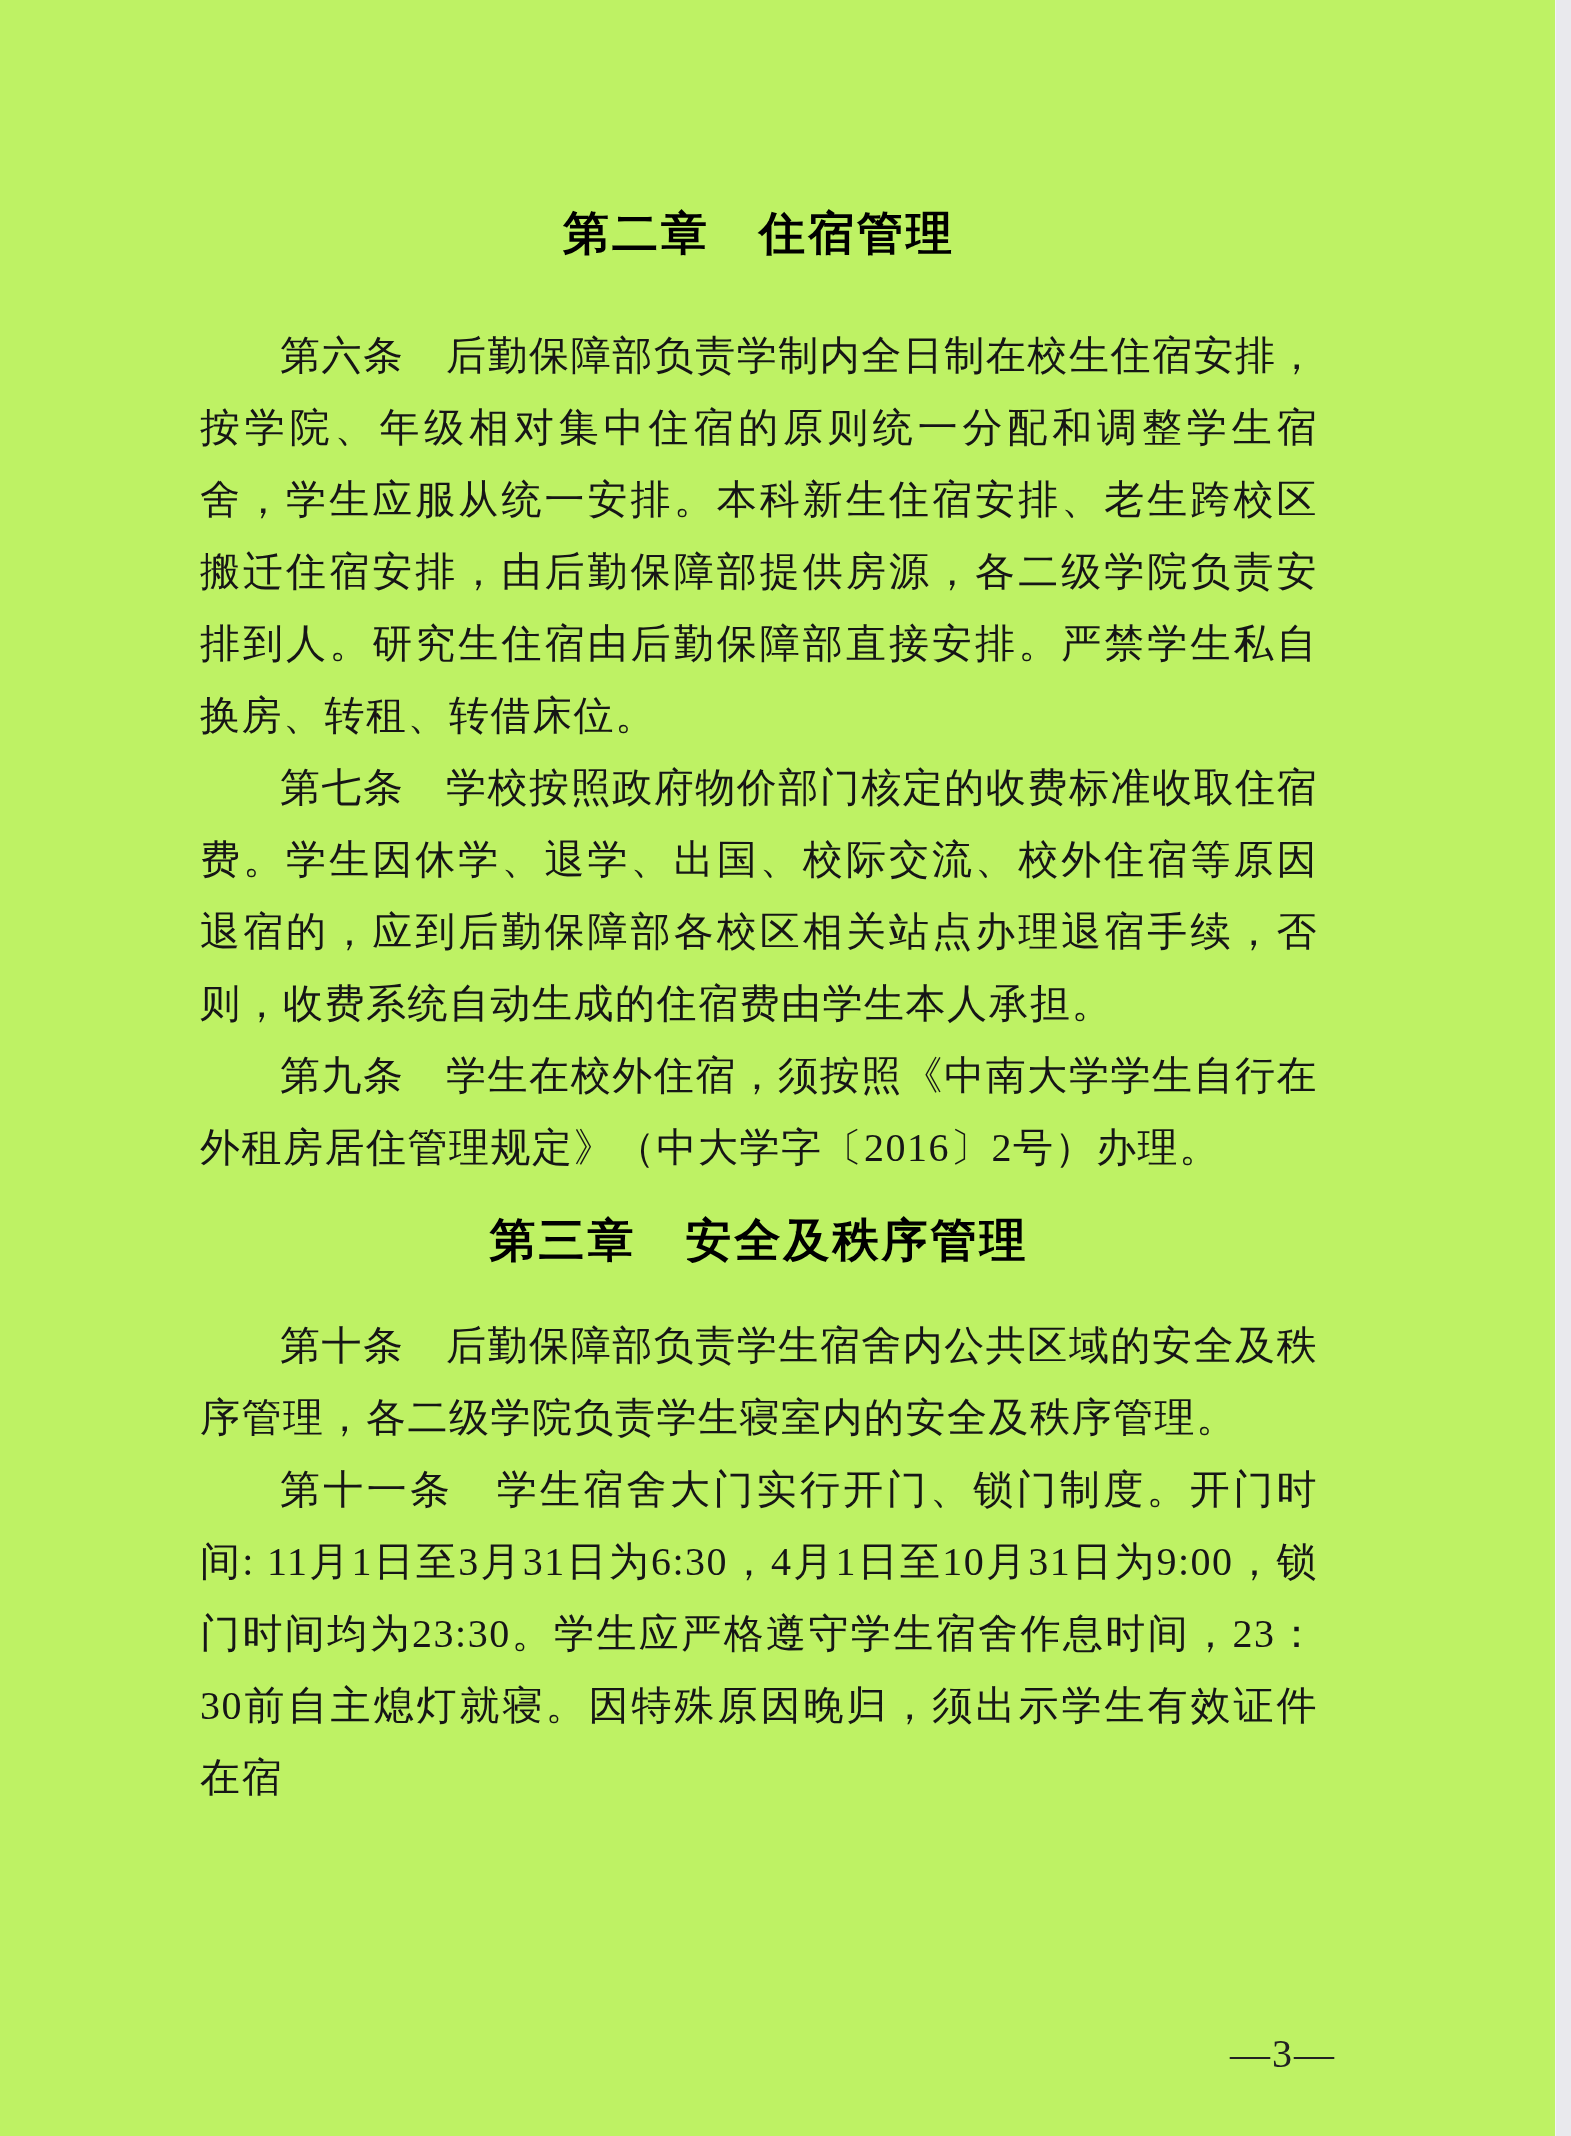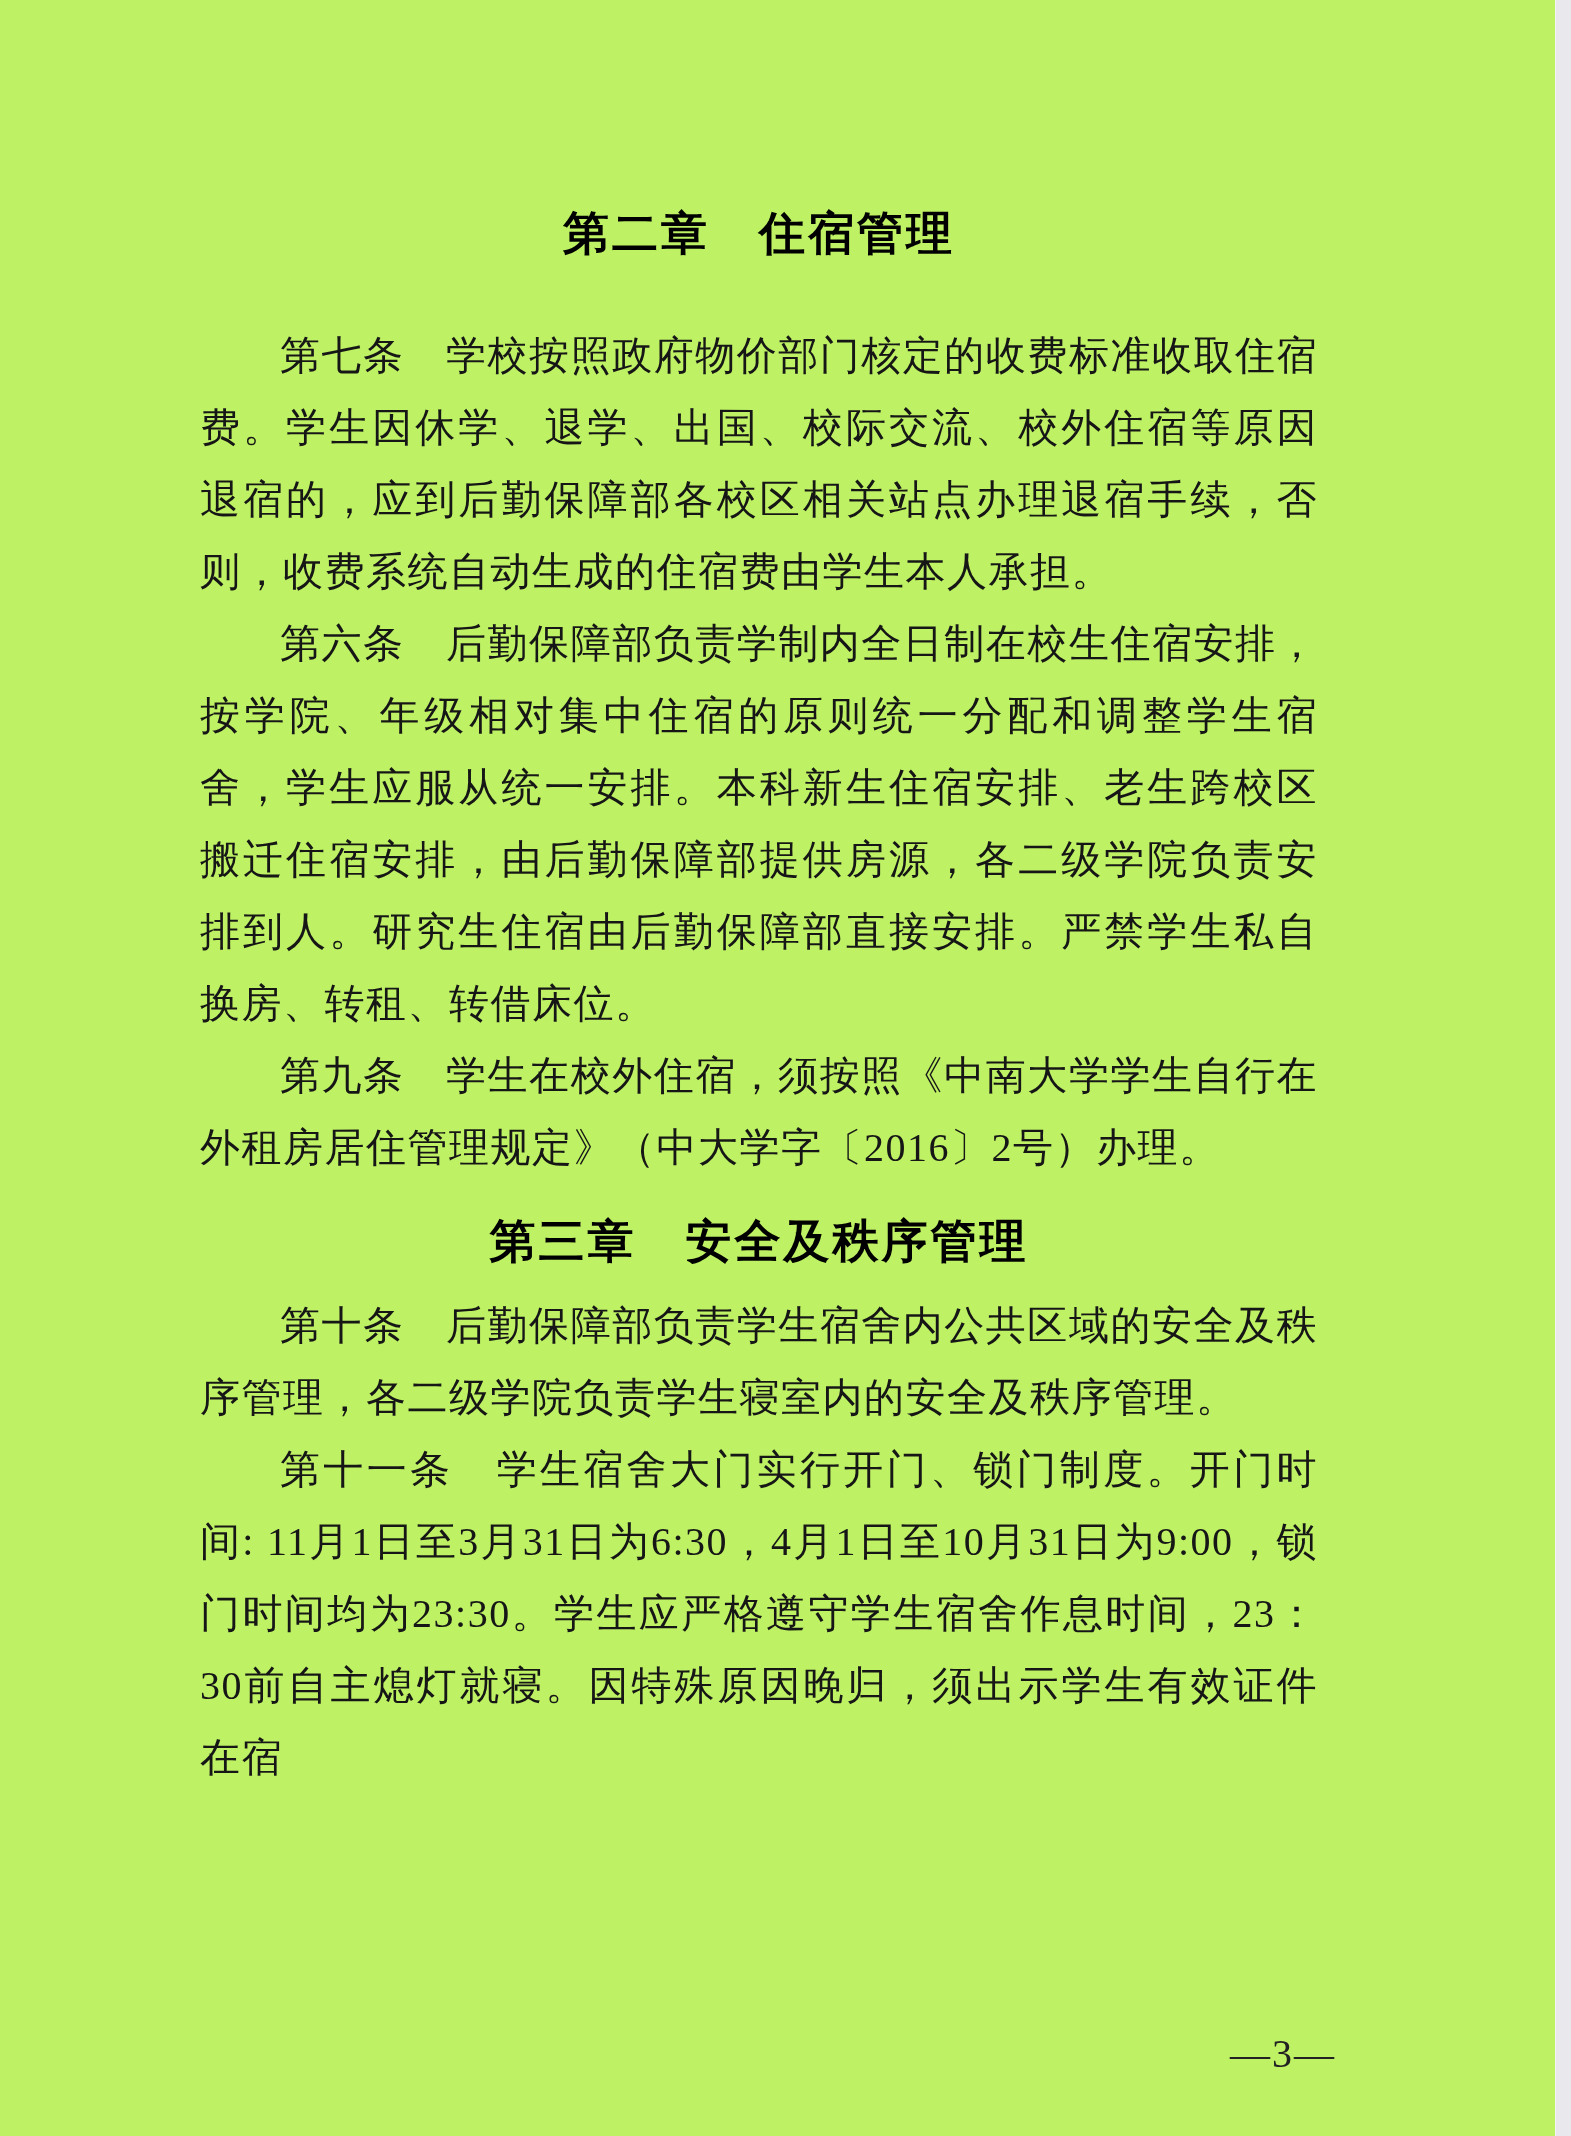--- a/index.html
+++ b/index.html
@@ -27,21 +27,22 @@
     font-weight: 700;
     font-size: 46px;
     line-height: 62px;
     letter-spacing: 3px;
     text-align: center;
     color: #000000;
     margin: 0 0 56px 0;
   }
   .chapter.mid {
     margin-top: 26px;
-    margin-bottom: 18px;
+    margin-bottom: 38px;
+    font-family: Liberation Serif, serif;
   }
   .para {
     margin: 0;
     font-size: 40px;
     line-height: 72px;
     letter-spacing: 1.5px;
     text-align: justify;
     text-justify: inter-ideograph;
     text-indent: 2em;
     color: #161616;
@@ -66,23 +67,23 @@
     border-left: 1px solid #f3f3f6;
   }
 </style>
 </head>
 <body>
 
 <div class="page">
   <div class="content">
     <h2 class="chapter">第二章　住宿管理</h2>
 
+    <p class="para">第六条　后勤保障部负责学制内全日制在校生住宿安排，按学院、年级相对集中住宿的原则统一分配和调整学生宿舍，学生应服从统一安排。本科新生住宿安排、老生跨校区搬迁住宿安排，由后勤保障部提供房源，各二级学院负责安排到人。研究生住宿由后勤保障部直接安排。严禁学生私自换房、转租、转借床位。</p>
+
     <p class="para">第七条　学校按照政府物价部门核定的收费标准收取住宿费。学生因休学、退学、出国、校际交流、校外住宿等原因退宿的，应到后勤保障部各校区相关站点办理退宿手续，否则，收费系统自动生成的住宿费由学生本人承担。</p>
-
-    <p class="para">第六条　后勤保障部负责学制内全日制在校生住宿安排，按学院、年级相对集中住宿的原则统一分配和调整学生宿舍，学生应服从统一安排。本科新生住宿安排、老生跨校区搬迁住宿安排，由后勤保障部提供房源，各二级学院负责安排到人。研究生住宿由后勤保障部直接安排。严禁学生私自换房、转租、转借床位。</p>
 
 
     <p class="para">第九条　学生在校外住宿，须按照《中南大学学生自行在外租房居住管理规定》（中大学字〔2016〕2号）办理。</p>
 
     <h2 class="chapter mid">第三章　安全及秩序管理</h2>
 
     <p class="para">第十条　后勤保障部负责学生宿舍内公共区域的安全及秩序管理，各二级学院负责学生寝室内的安全及秩序管理。</p>
 
     <p class="para">第十一条　学生宿舍大门实行开门、锁门制度。开门时间: 11月1日至3月31日为6:30，4月1日至10月31日为9:00，锁门时间均为23:30。学生应严格遵守学生宿舍作息时间，23：30前自主熄灯就寝。因特殊原因晚归，须出示学生有效证件在宿</p>
   </div>

